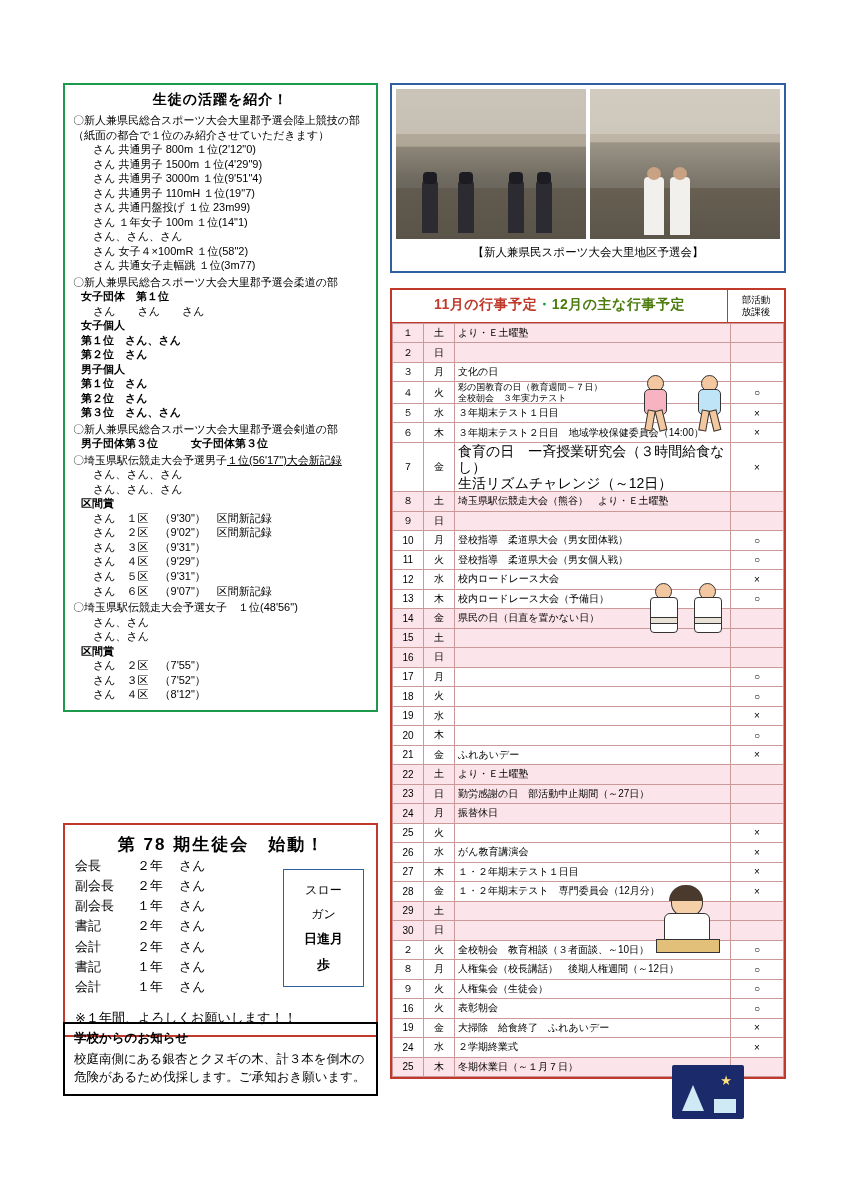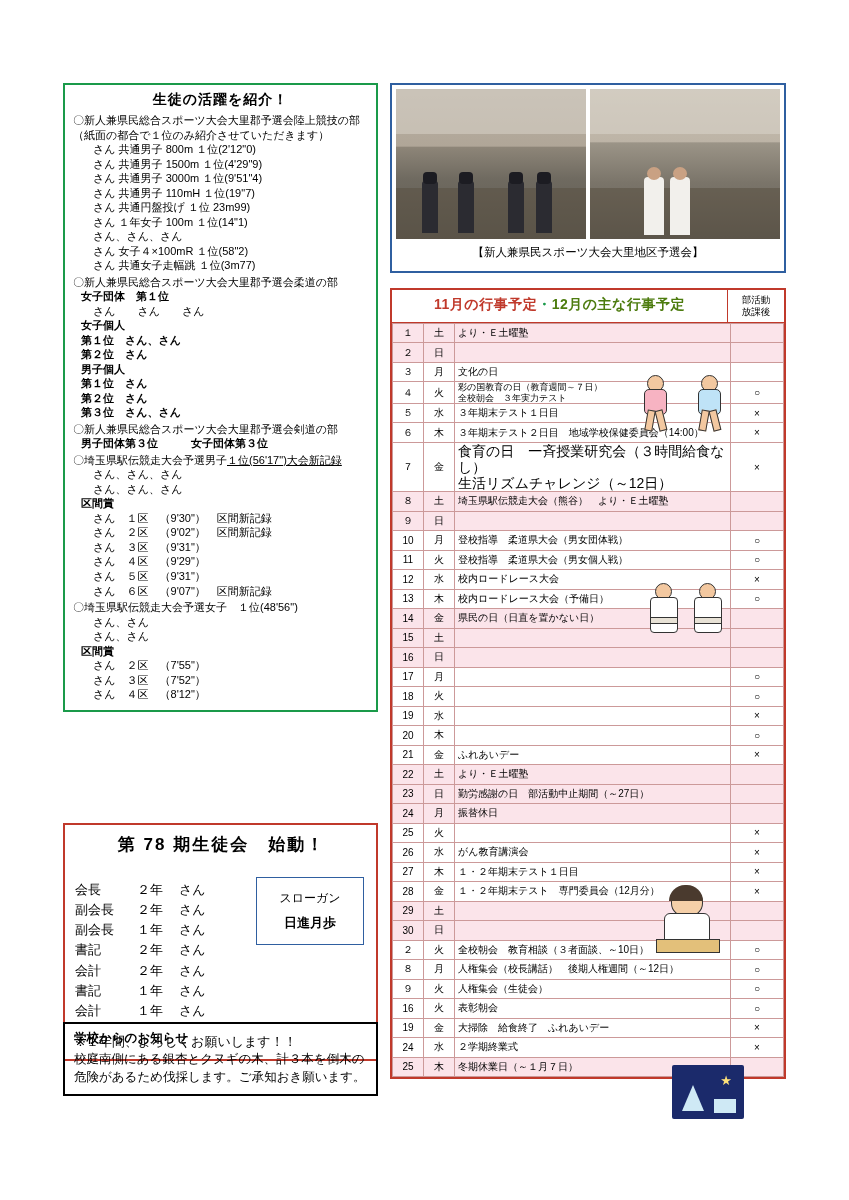--- a/index.html
+++ b/index.html
@@ -15,26 +15,26 @@
   .ach-body{font-size:11px;line-height:1.32;}
   .ach-head{font-size:11px;font-weight:normal;margin-top:2px;}
   .ach-sub{font-size:11px;}
   .ind{padding-left:20px;}
   .ind2{padding-left:8px;}
   .b{font-weight:bold;}
   .u{text-decoration:underline;}
 
   
   .box-red{position:absolute;left:63px;top:823px;width:315px;border:2px solid #c0392b;box-sizing:border-box;padding:6px 8px 8px 10px;}
-  .box-red h2{margin:2px 0 24px 0;text-align:center;font-size:17px;font-weight:bold;letter-spacing:2px;}
+  .box-red h2{margin:2px 0 0 0;text-align:center;font-size:17px;font-weight:bold;letter-spacing:2px;}
   .council-row{display:flex;font-size:13px;line-height:1.55;}
   .council-row .pos{width:62px;}
   .council-row .yr{width:42px;}
   .council-note{font-size:13px;margin-top:12px;}
-  .slogan{position:absolute;right:12px;top:52px;width:108px;border:1px solid #2f5fa0;box-sizing:border-box;padding:8px 20px;text-align:center;font-size:12px;line-height:2.0;}
+  .slogan{position:absolute;right:12px;top:44px;width:81px;border:1px solid #2f5fa0;box-sizing:border-box;padding:8px 20px;text-align:center;font-size:12px;line-height:2.0;}
   .slogan .s2{font-weight:bold;font-size:13px;}
 
   
   .box-black{position:absolute;left:63px;top:1022px;width:315px;border:2px solid #000;box-sizing:border-box;padding:6px 9px 8px 9px;}
   .box-black h3{margin:0 0 3px 0;font-size:12.5px;font-weight:bold;}
   .box-black p{margin:0;font-size:12.5px;line-height:1.45;}
 
   
   .photo-box{position:absolute;left:390px;top:83px;width:396px;height:190px;border:2px solid #2f5fa0;box-sizing:border-box;background:#fff;padding:4px;}
   .photos{display:flex;gap:4px;height:150px;}

